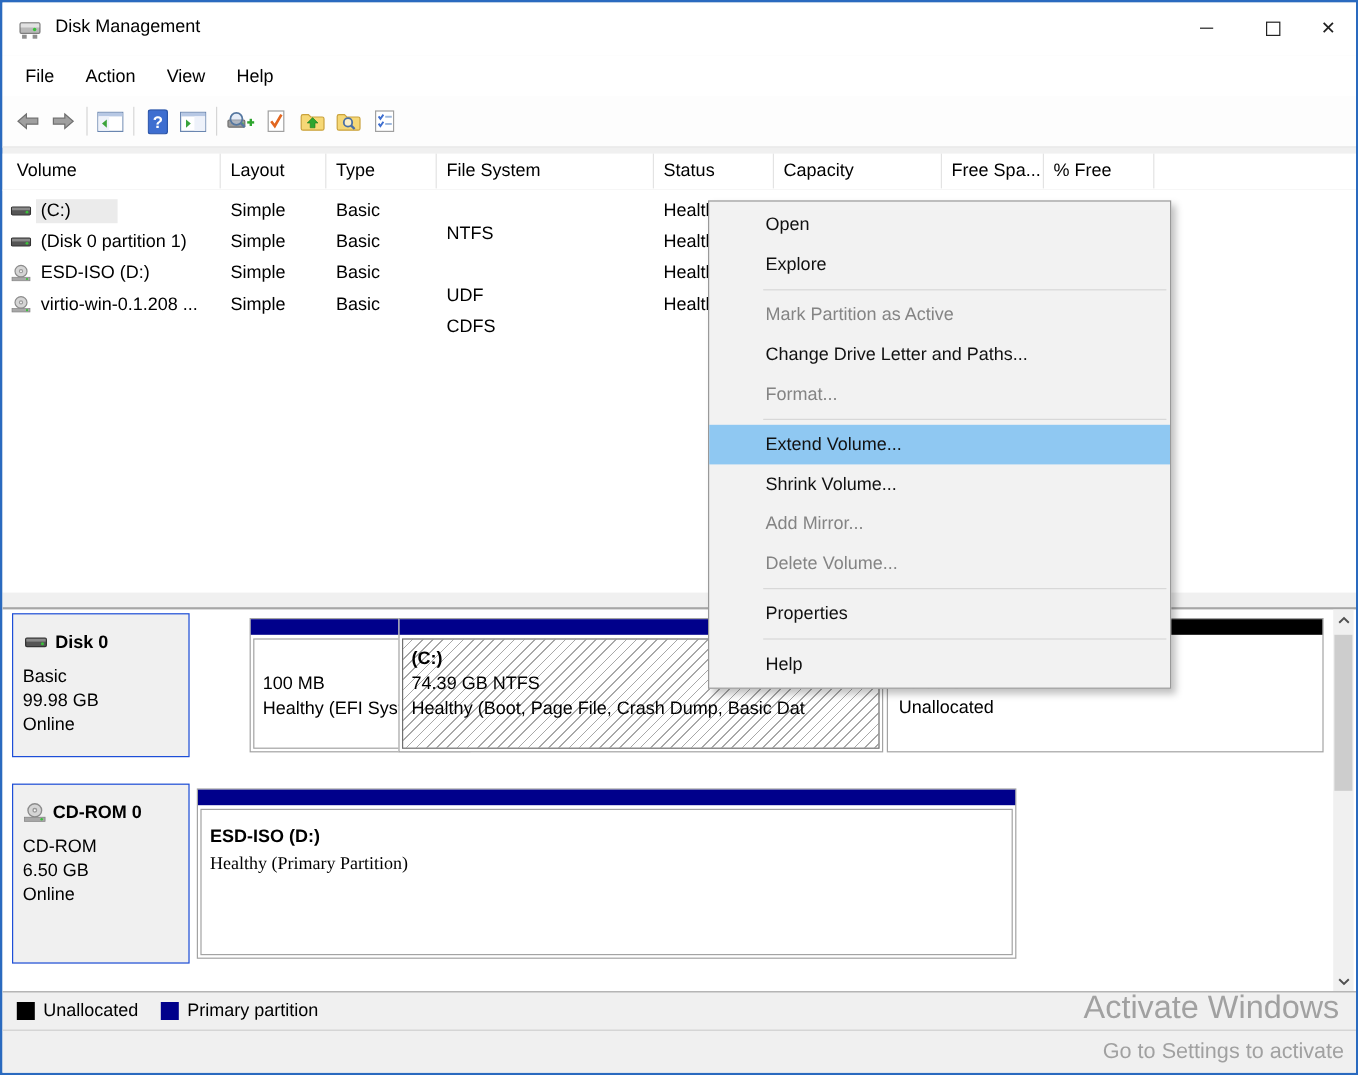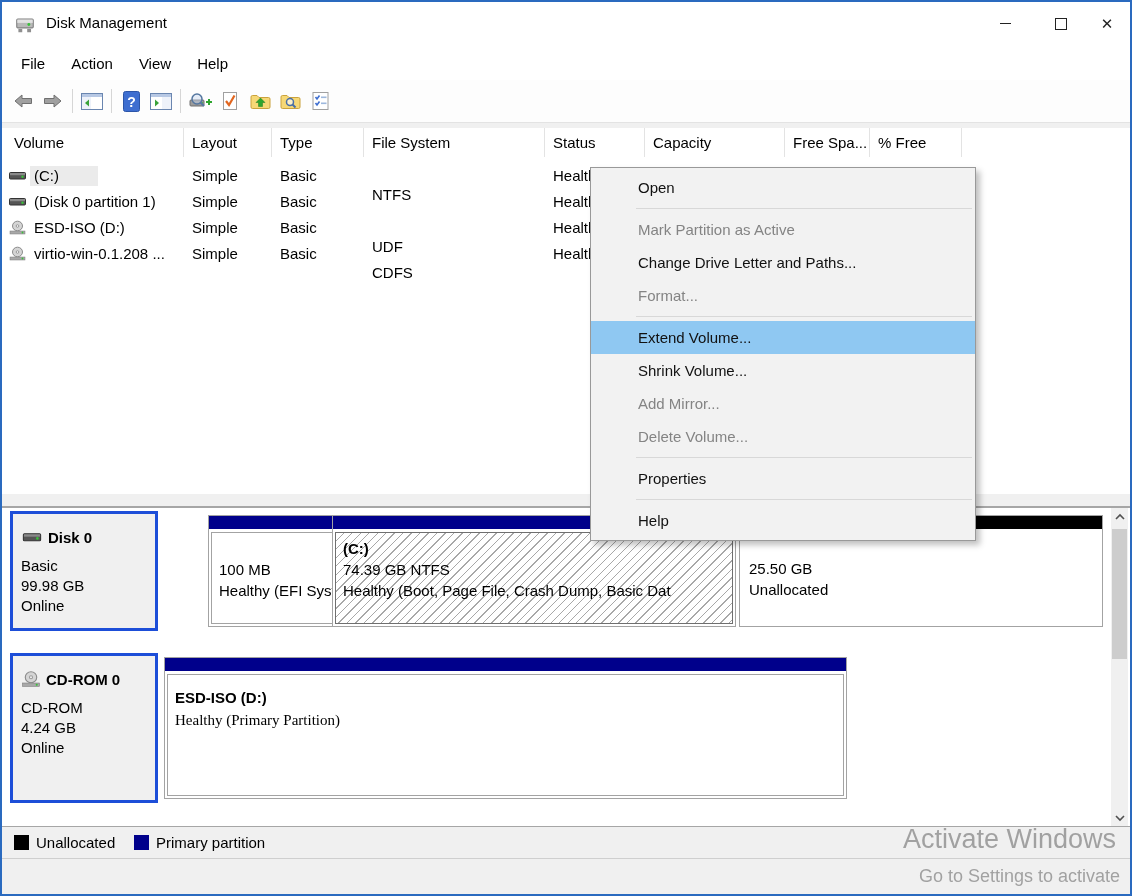--- a/index.html
+++ b/index.html
@@ -41,21 +41,21 @@
   .vname.selected{background:#ebebeb;min-width:60px;}
   .vcell{top:3px;line-height:20px;white-space:nowrap;overflow:hidden;}
   .x-layout{left:190px;width:80px;} .x-type{left:278px;width:84px;}
   .x-fs{left:370px;width:170px;margin-top:19px;} .x-status{left:551px;width:120px;}
 
   
   .splitter{left:0;top:492px;width:1128px;height:12px;background:#f0f0f0;border-bottom:2px solid #a6a6a6;}
 
   
   .bottom-pane{left:0;top:506px;width:1128px;height:318px;background:#fff;}
-  .disk-label{background:#f0f0f0;border:3px solid #1d4ed8;box-sizing:border-box;}
+  .disk-label{background:#f0f0f0;border:1px solid #1d4ed8;box-sizing:border-box;}
   .dl-iconline{left:8px;top:14px;height:18px;display:flex;align-items:center;}
   .dl-name{font-weight:bold;margin-left:5px;}
   .dl-line{left:8px;line-height:20px;}
   .part{box-sizing:border-box;border:1px solid #a3a3a3;background:#fff;}
   .band{position:absolute;left:0;top:0;right:0;height:13px;}
   .band.primary{background:#00008B;} .band.unalloc{background:#000000;}
   .part-body{position:absolute;left:2px;right:2px;top:16px;bottom:2px;border:1px solid #a3a3a3;
     background:#fff;overflow:hidden;white-space:nowrap;box-sizing:border-box;}
   .part-body.noborder{border:none;}
   .part-body.hatched{background:repeating-linear-gradient(135deg,#ffffff 0px,#ffffff 5px,#a8a8a8 5px,#a8a8a8 6px);border:1px solid #6f6f6f;}
@@ -312,21 +312,21 @@
         <div class="abs dl-iconline">
           <svg width="20" height="16" viewBox="0 0 17 14">
             <ellipse cx="8.5" cy="5.5" rx="5" ry="4.8" fill="#d5d5d5" stroke="#8c8c8c"></ellipse>
             <circle cx="8.5" cy="5.5" r="1.3" fill="#fafafa" stroke="#999999"></circle>
             <rect x="1" y="10.5" width="15" height="3" fill="#a8a8a8" stroke="#7c7c7c" stroke-width="0.5"></rect>
             <circle cx="13.5" cy="12" r="0.9" fill="#39c139"></circle>
           </svg>
           <span class="dl-name">CD-ROM 0</span>
         </div>
         <span class="abs dl-line" style="top:42px;">CD-ROM</span>
-        <span class="abs dl-line" style="top:62px;">4.24 GB</span>
+        <span class="abs dl-line" style="top:62px;">6.50 GB</span>
         <span class="abs dl-line" style="top:82px;">Online</span>
       </div>
 
       <div class="abs part" style="left:162px;top:149px;width:683px;height:142px;">
         <div class="band primary"></div>
         <div class="part-body" style="padding-top:12px;">
           <div class="pline b" style="line-height:22px;">ESD-ISO (D:)</div>
           <div class="pline" style="line-height:22px;font-family:Liberation Serif, serif;">Healthy (Primary Partition)</div>
         </div>
       </div>
@@ -351,20 +351,21 @@
     <div class="abs swatch sw0"></div>
     <span class="abs lg-label lgl0">Unallocated</span>
     <div class="abs swatch sw1"></div>
     <span class="abs lg-label lgl1">Primary partition</span>
   </div>
 
   <div class="abs status-bar"></div>
 
   <div class="abs context-menu">
     <div class="cm-item">Open</div>
+    <div class="cm-item">Explore</div>
     <div class="cm-sep"></div>
     <div class="cm-item disabled">Mark Partition as Active</div>
     <div class="cm-item">Change Drive Letter and Paths...</div>
     <div class="cm-item disabled">Format...</div>
     <div class="cm-sep"></div>
     <div class="cm-item highlight">Extend Volume...</div>
     <div class="cm-item">Shrink Volume...</div>
     <div class="cm-item disabled">Add Mirror...</div>
     <div class="cm-item disabled">Delete Volume...</div>
     <div class="cm-sep"></div>

